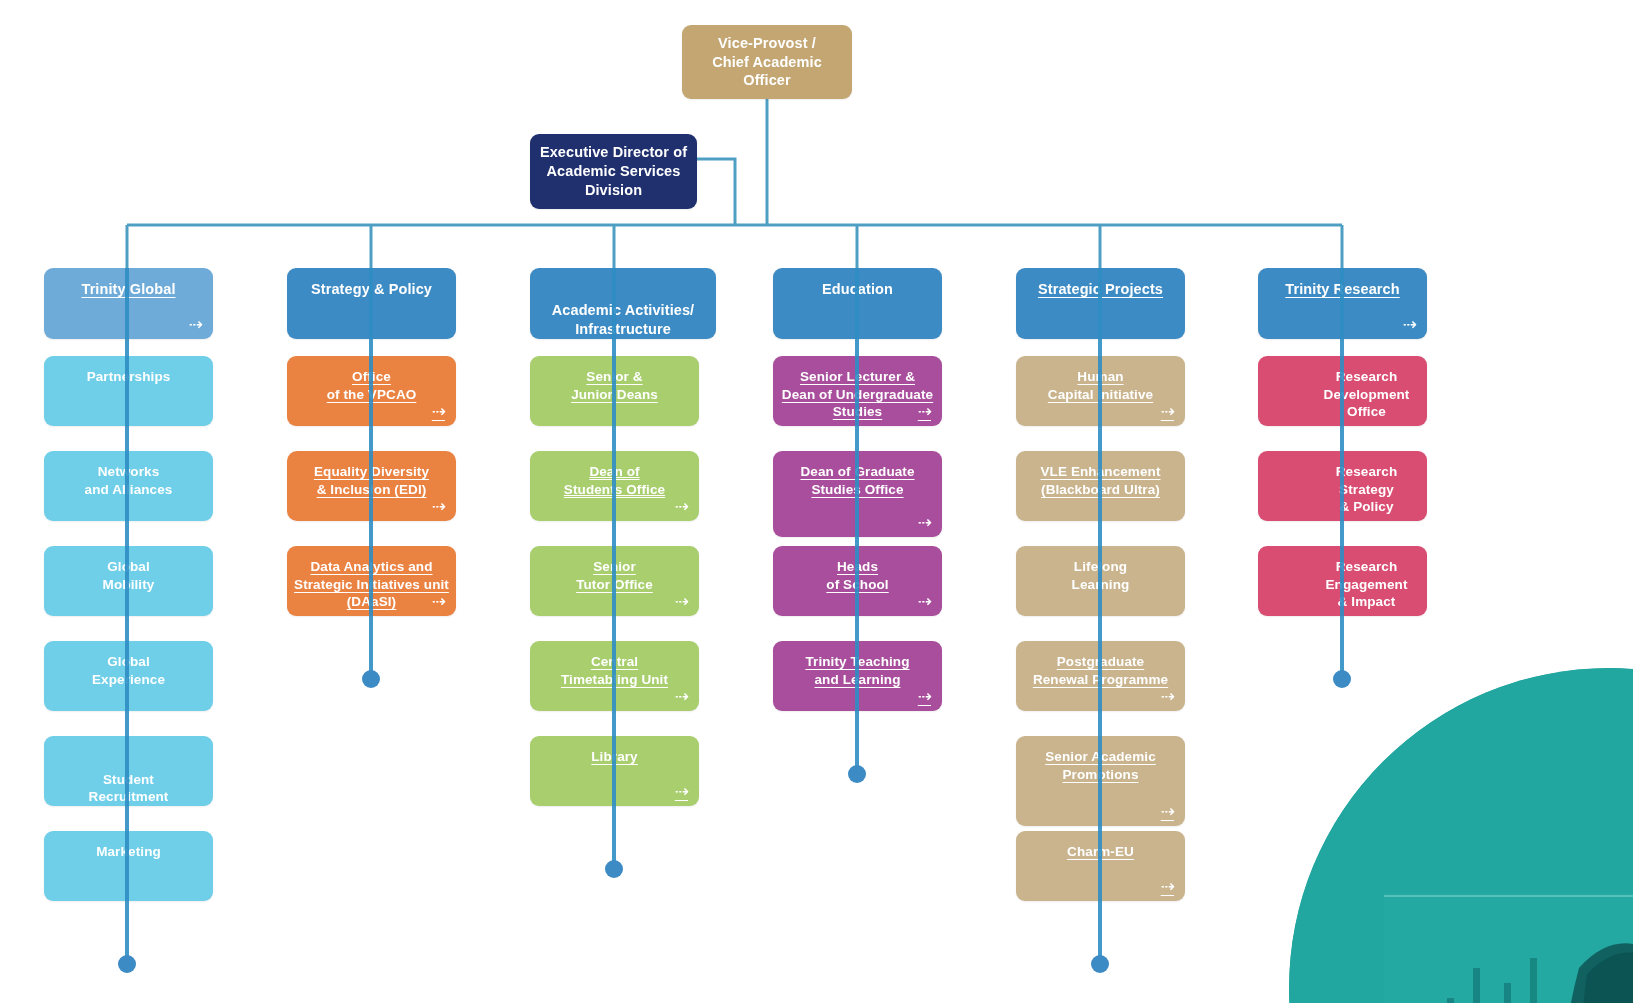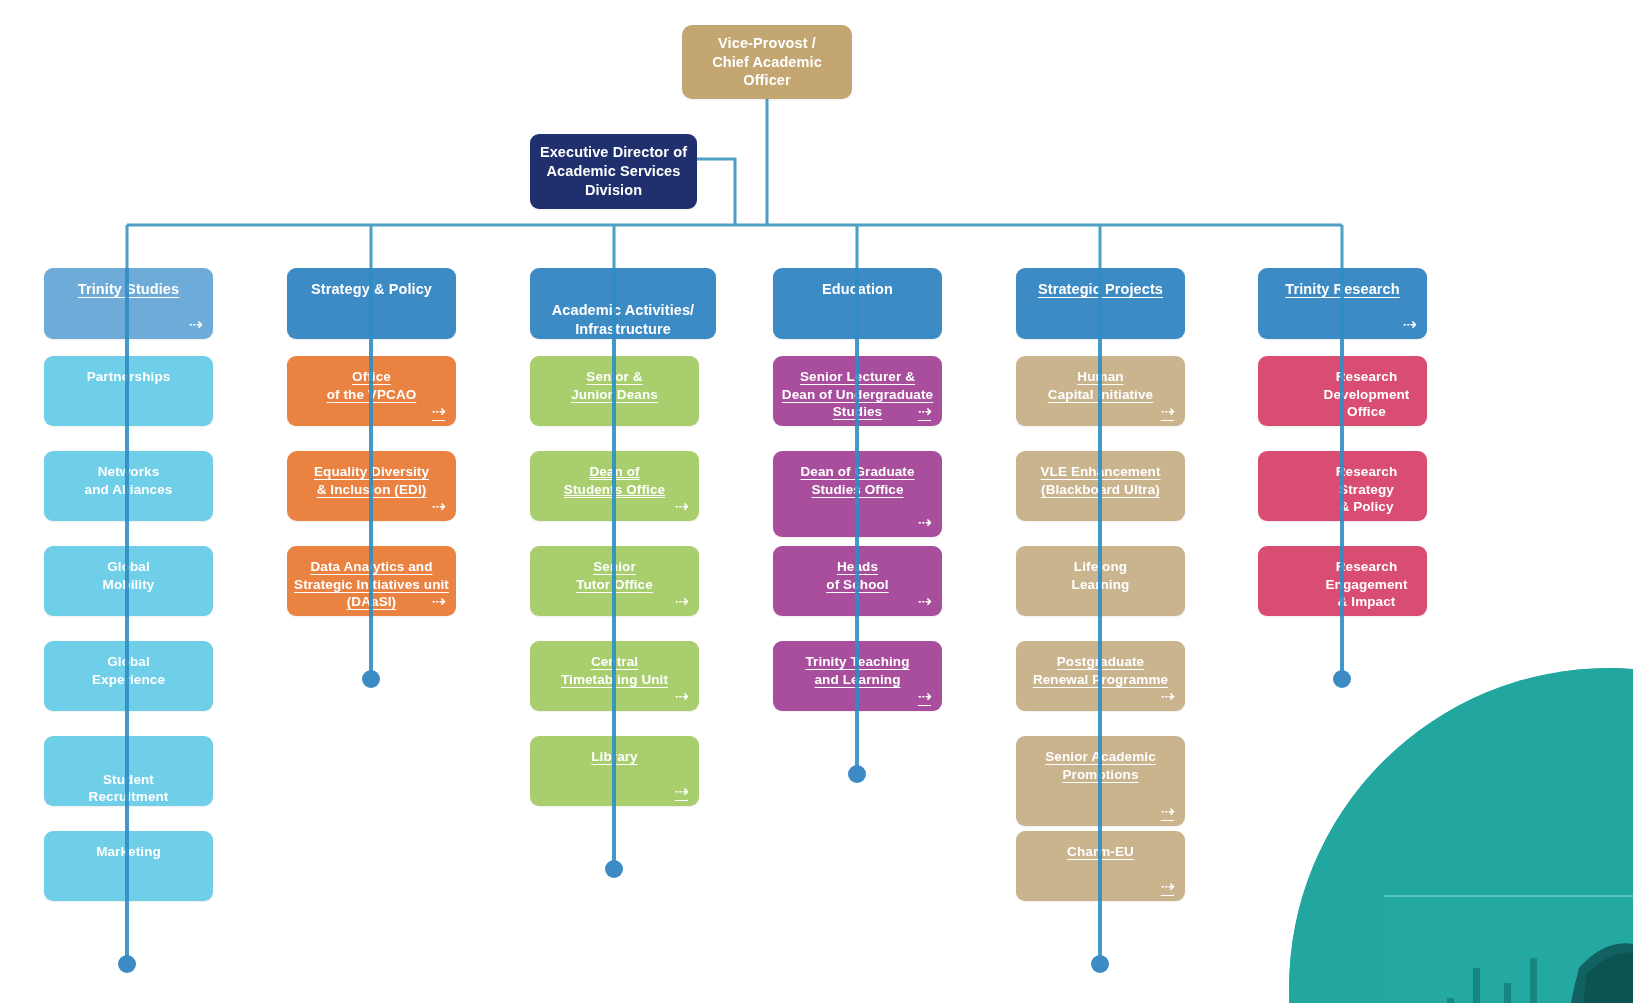--- a/index.html
+++ b/index.html
@@ -66,21 +66,20 @@
     line-height: 1;
     letter-spacing: -1px;
     font-weight: normal;
   }
   .node .arrow.u { text-decoration: underline; text-underline-offset: 3px; }
 
   
   .top-vp {
     background: #c3a672;
     font-size: 14.5px;
-    border-radius: 10px;
   }
   .top-ed {
     background: #20306e;
     font-size: 14.5px;
     margin-top: 12px;
   }
 
   
   .hdr { background: #3d8bc4; font-size: 14.5px; }
   .hdr-light { background: #6fabd8; font-size: 14.5px; }
@@ -142,21 +141,21 @@
   </div>
 
   <div class="node top-ed" style="left:530px; top:122px; width:167px; height:75px; justify-content:center; padding-top:0;">
     <span class="label">Executive Director of
 Academic Services
 Division</span>
   </div>
 
   <div id="columns-layer">
       <div class="node hdr-light u" style="left: 44px; top: 268px; width: 169px; height: 71px;">
-        <span class="label">Trinity Studies</span>
+        <span class="label">Trinity Global</span>
         <span class="arrow">⇢</span>
       </div>
       <div class="node sub c-cyan" style="left: 44px; top: 356px; width: 169px; height: 70px;">
         <span class="label">Partnerships</span>
       </div>
       <div class="node sub c-cyan" style="left: 44px; top: 451px; width: 169px; height: 70px;">
         <span class="label">Networks
 and Alliances</span>
       </div>
       <div class="node sub c-cyan" style="left: 44px; top: 546px; width: 169px; height: 70px;">

